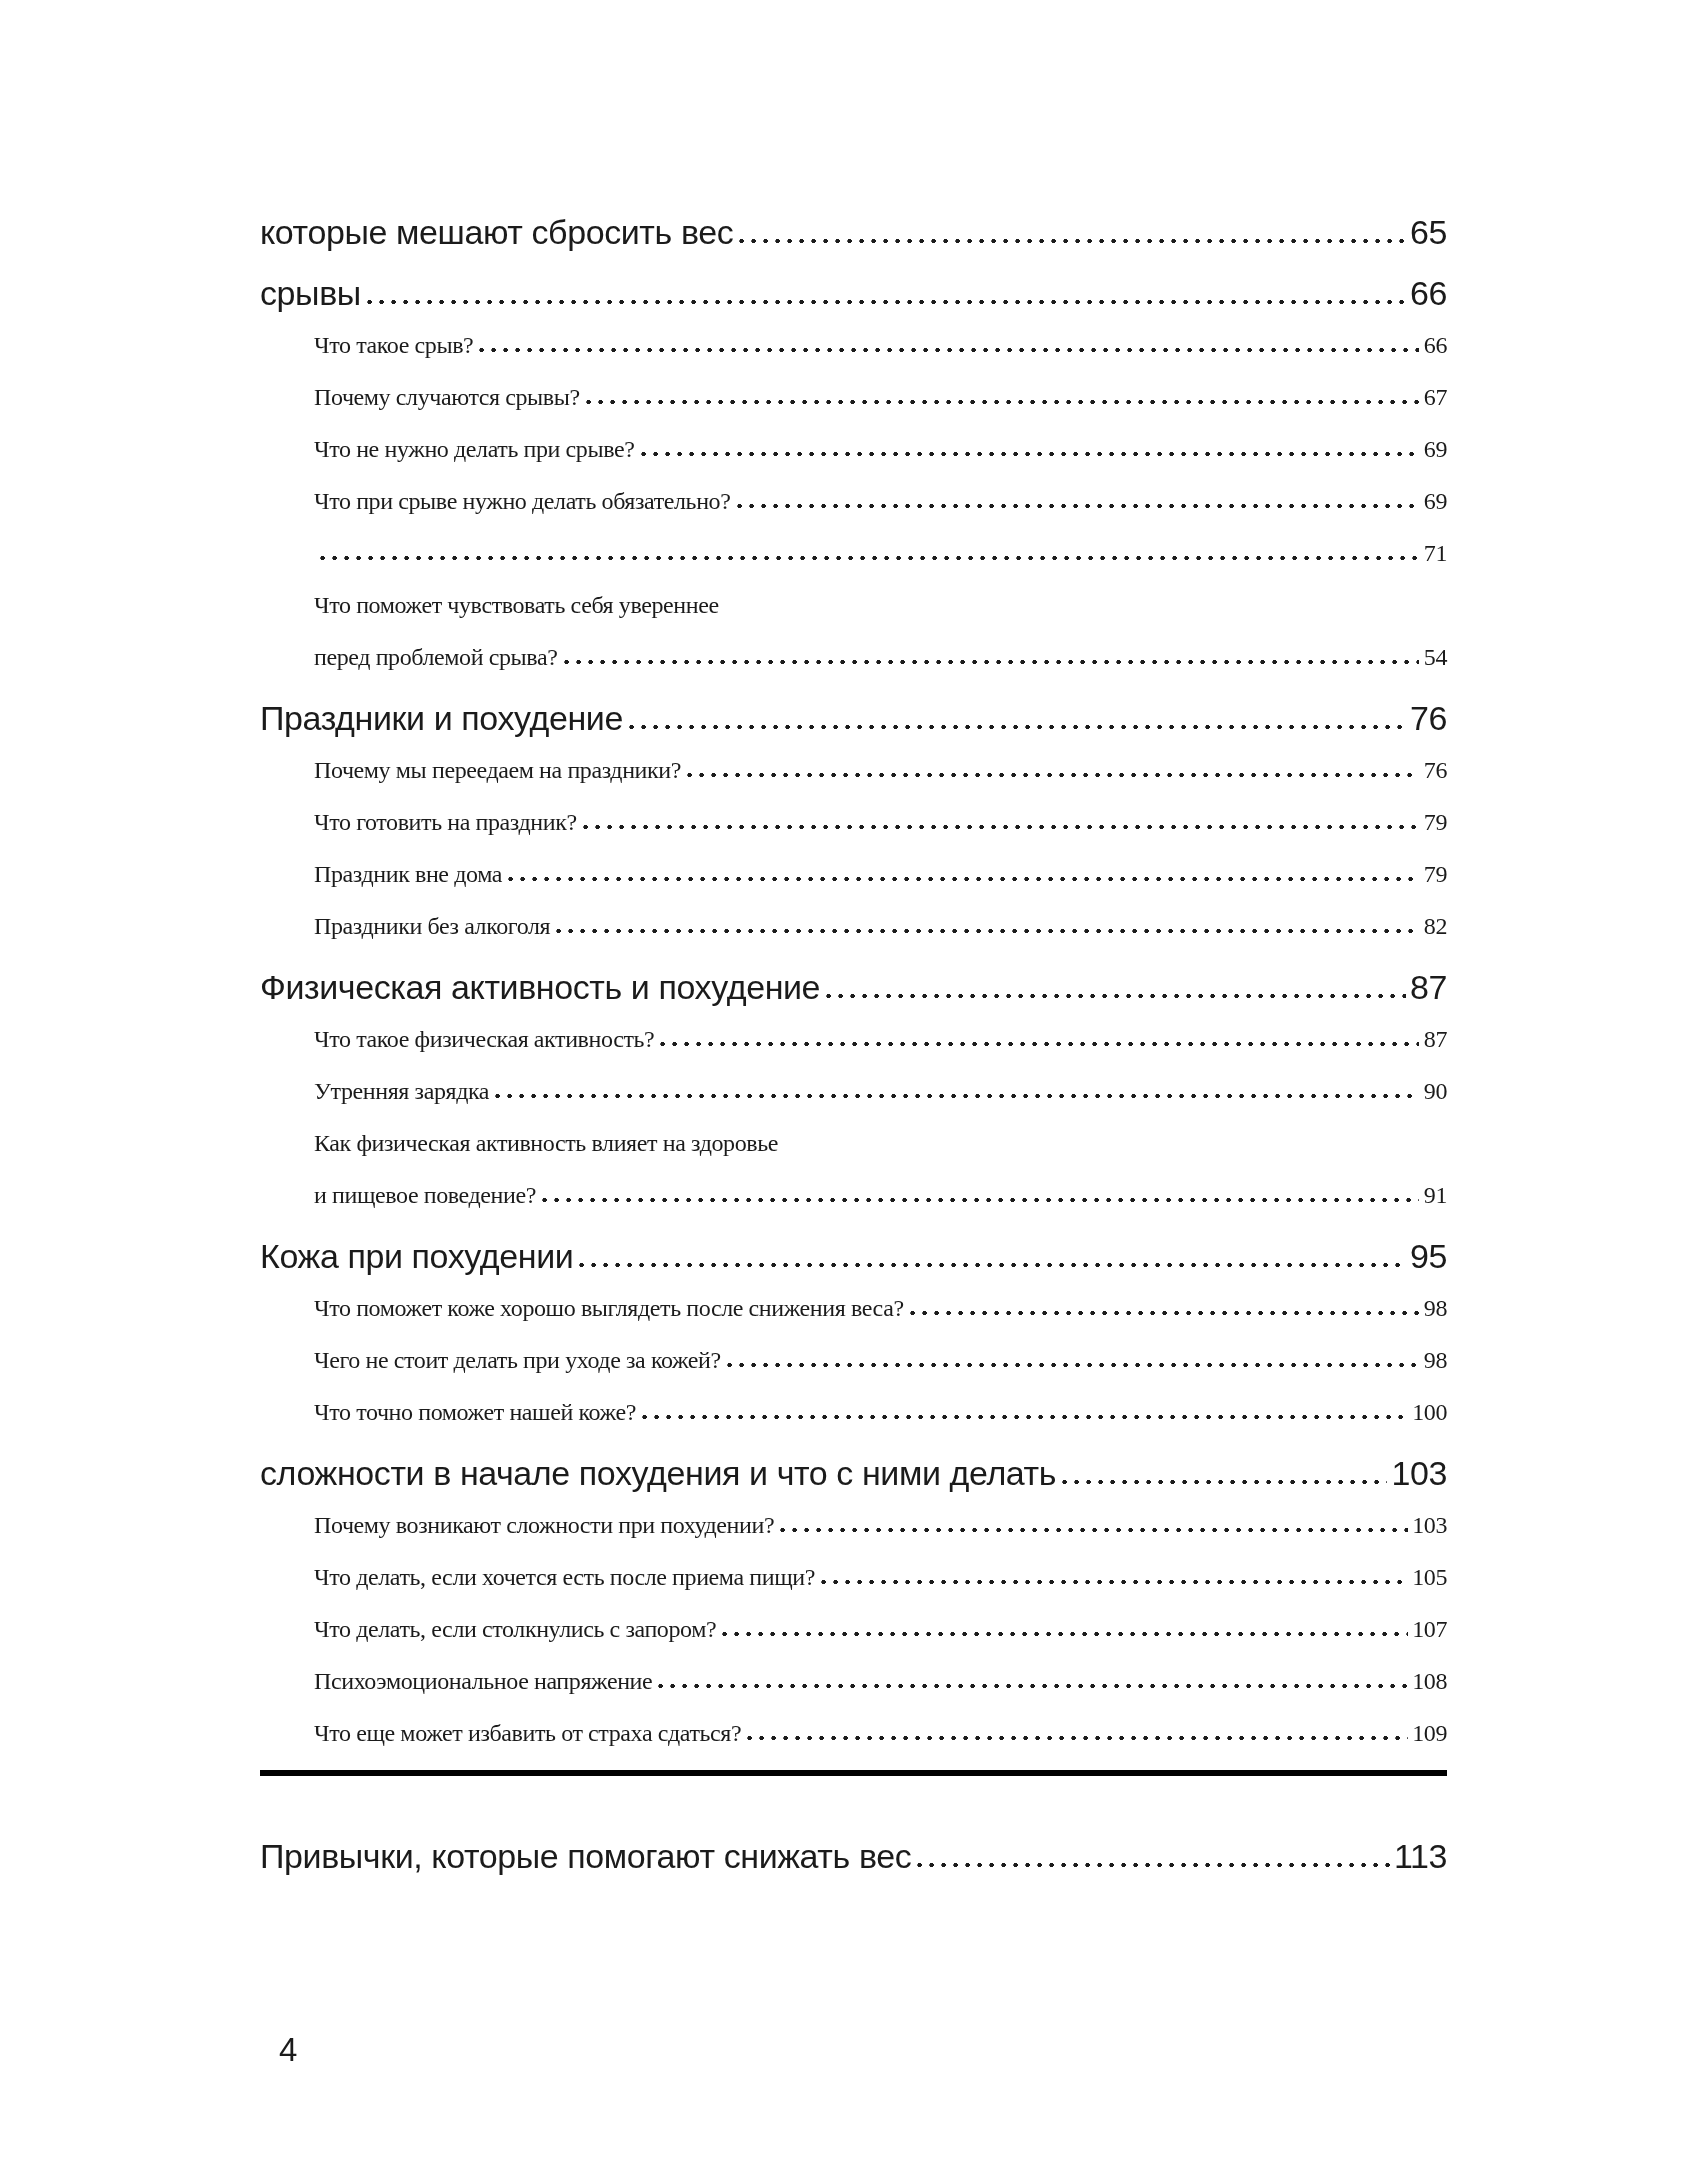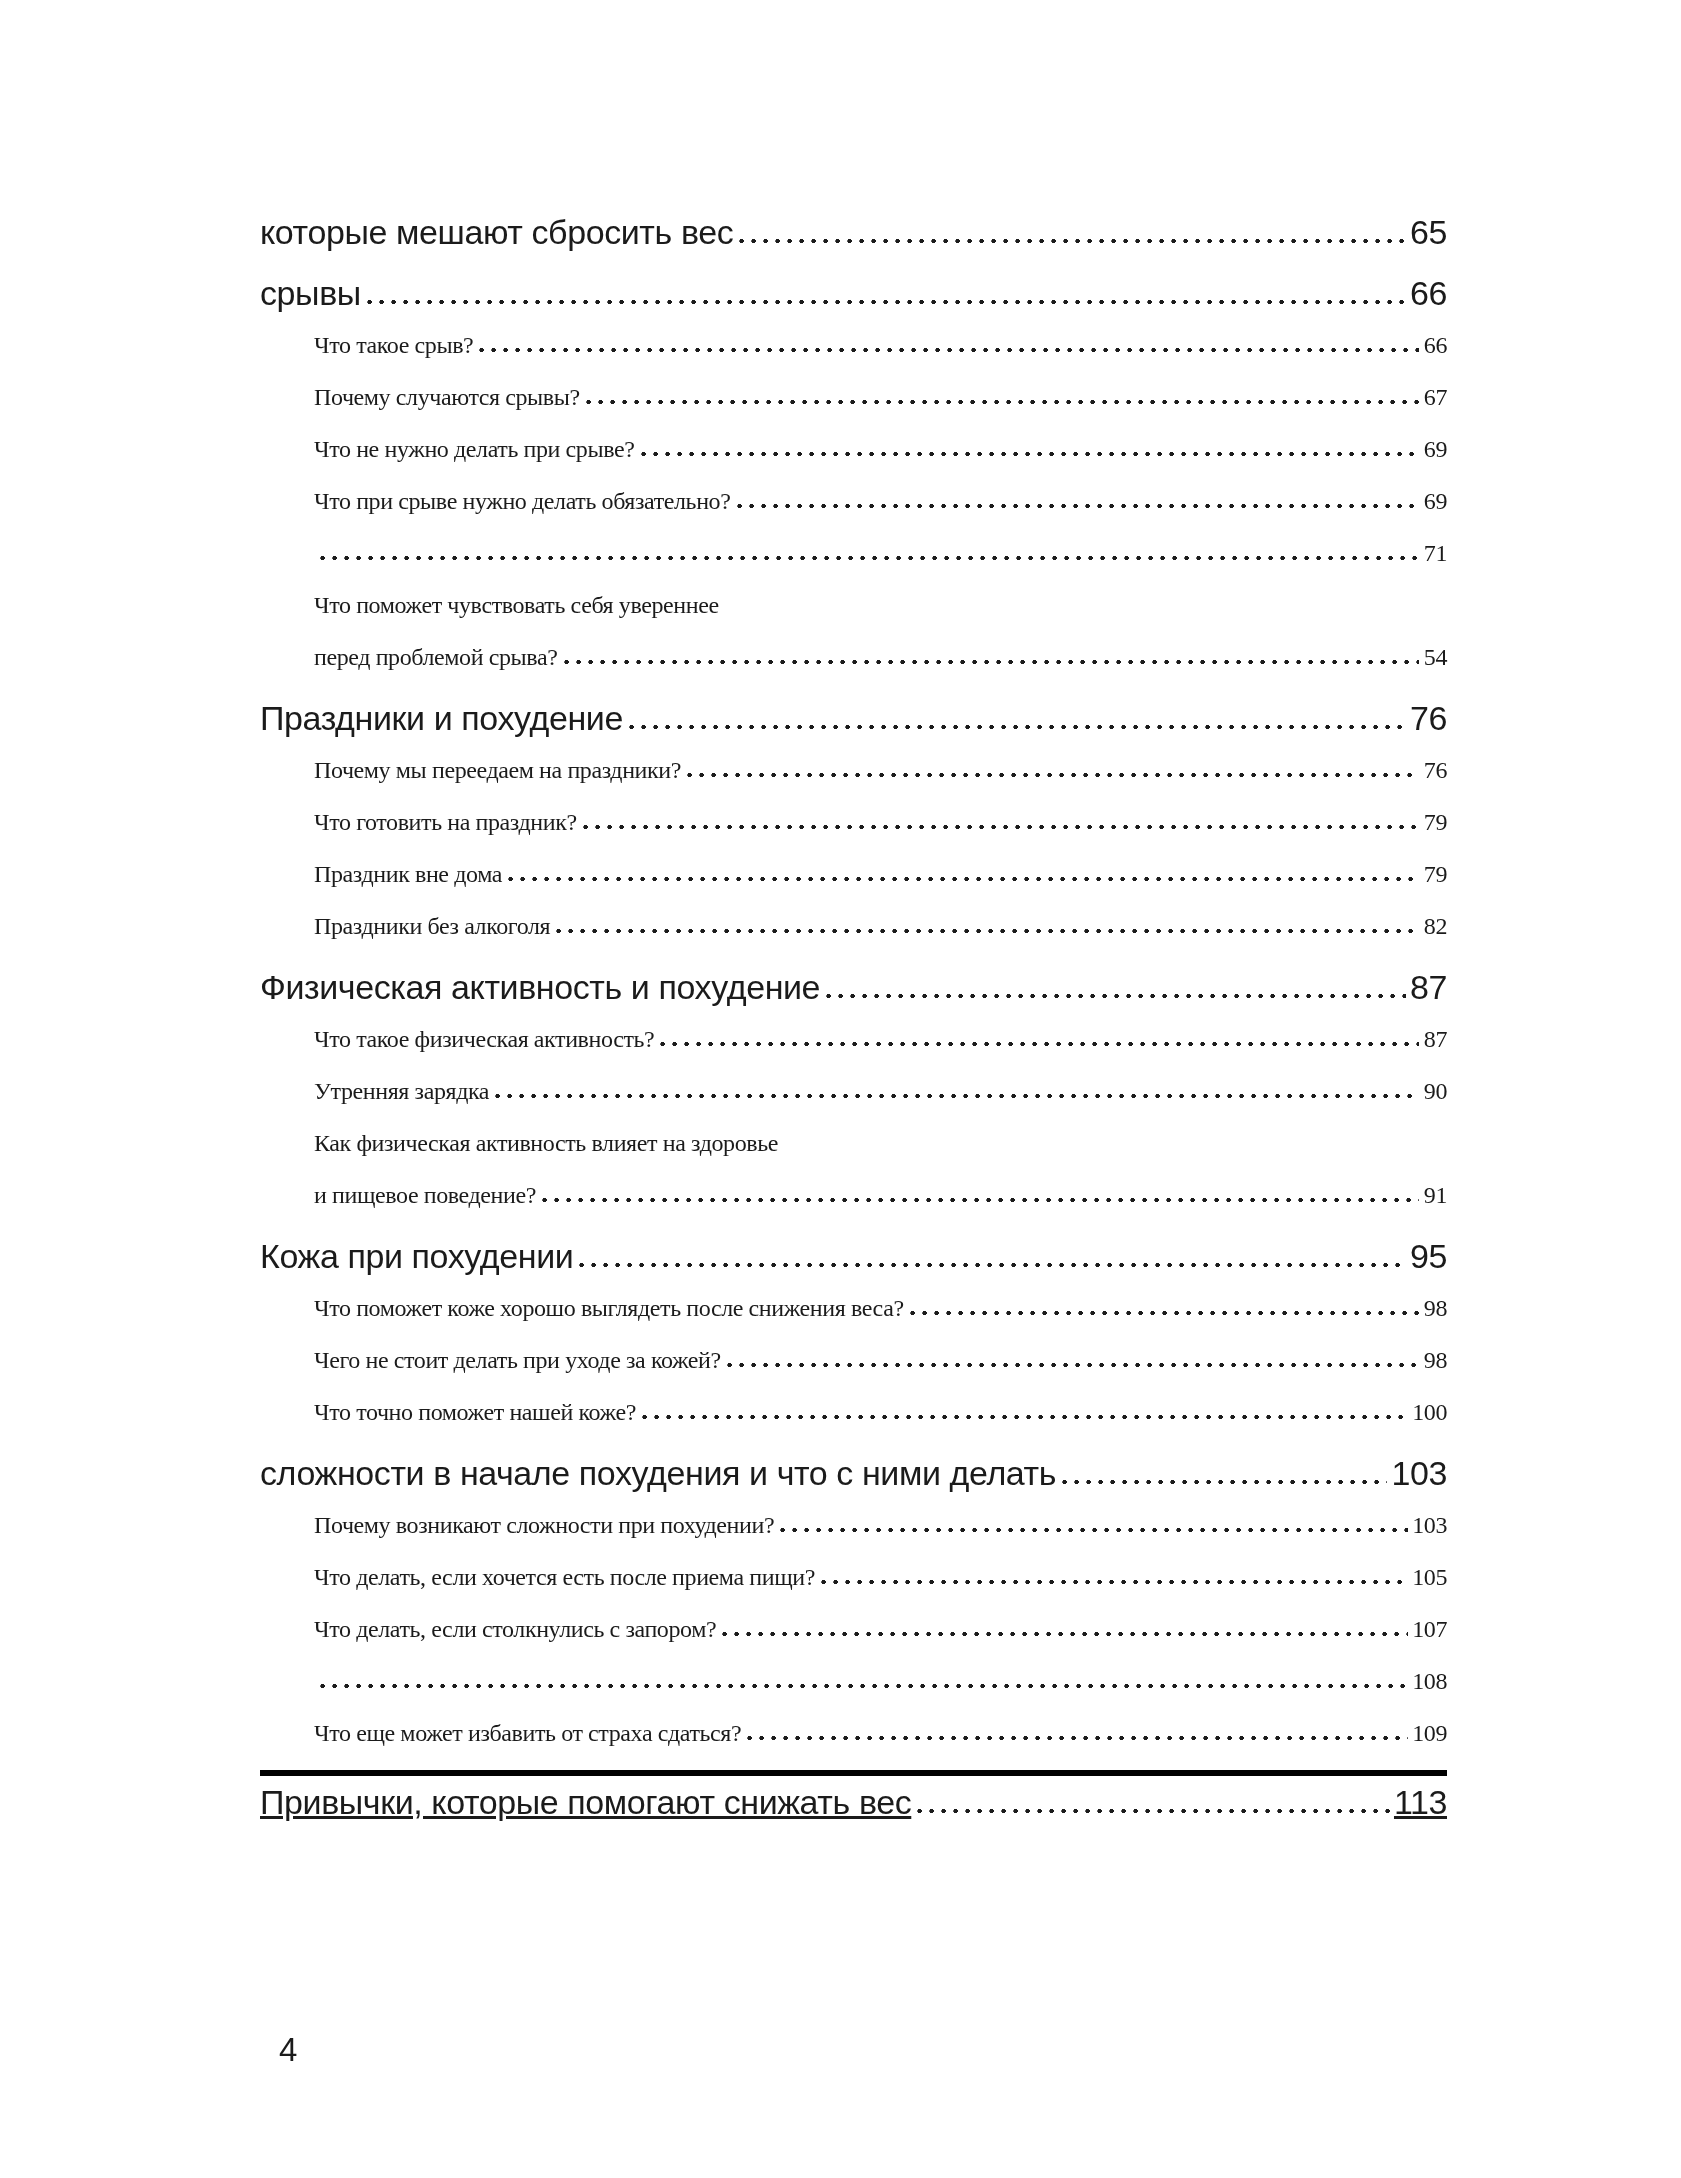--- a/index.html
+++ b/index.html
@@ -22,21 +22,21 @@
     background:var(--bg-color);
     overflow:hidden;
   }
   .toc{
     position:absolute;
     left:260px;top:206px;
     width:1187px;
   }
   .entry{margin:0;}
   .entry.gap{margin-top:9px;}
-  .entry.big-gap{text-decoration:underline;}
+  .entry.big-gap{margin-top:54px;}
   .entry.level-0{font-size:34px;}
   .entry.level-1{font-size:24px;font-family:Liberation Serif, serif;}
   .line{
     display:flex;
     align-items:baseline;
     height:52px;
     line-height:52px;
     white-space:nowrap;
   }
   .level-1 .line{padding-left:54px;}
@@ -244,20 +244,21 @@
       </div>
       <div class="entry level-1">
         <div class="line">
           <span class="title">Что делать, если столкнулись с запором?</span>
           <span class="leader"></span>
           <span class="pagenum">107</span>
         </div>
       </div>
       <div class="entry level-1">
         <div class="line">
+          <span class="title">Психоэмоциональное напряжение</span>
           <span class="leader"></span>
           <span class="pagenum">108</span>
         </div>
       </div>
       <div class="entry level-1">
         <div class="line">
           <span class="title">Что еще может избавить от страха сдаться?</span>
           <span class="leader"></span>
           <span class="pagenum">109</span>
         </div>

